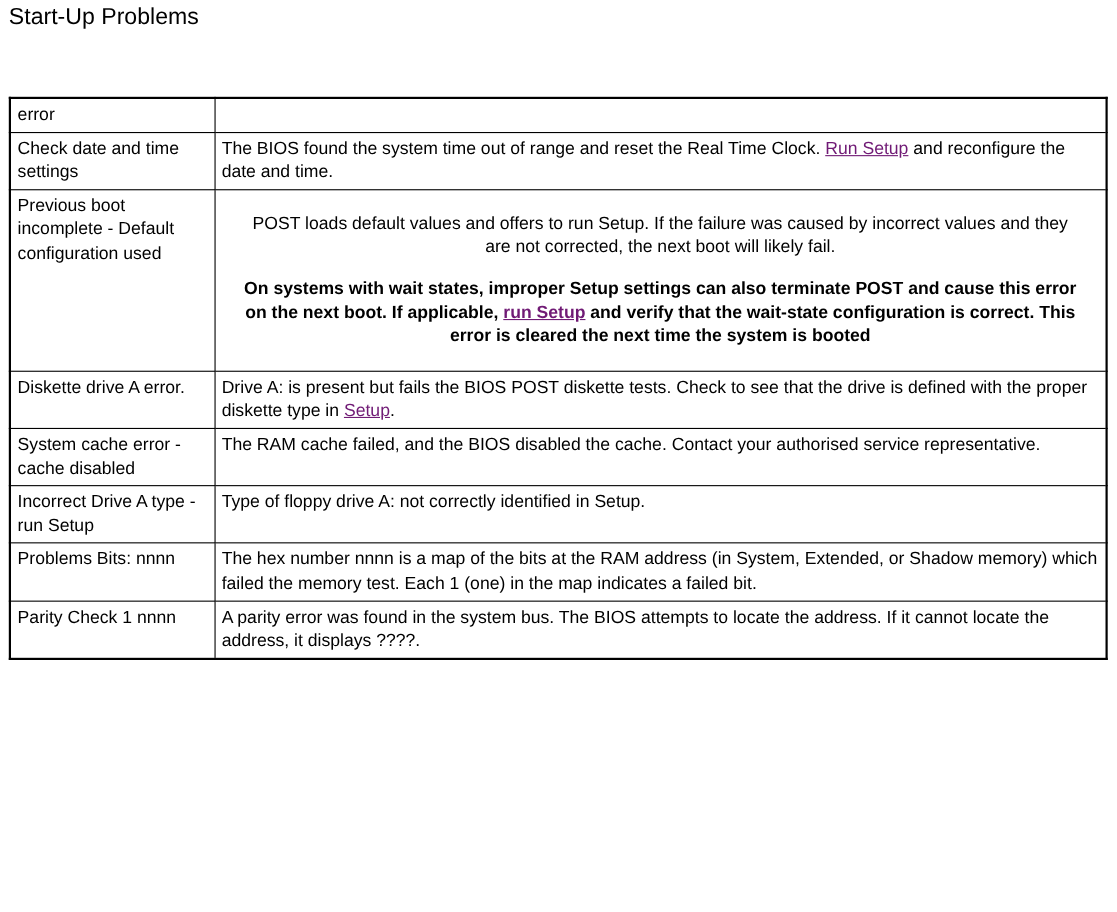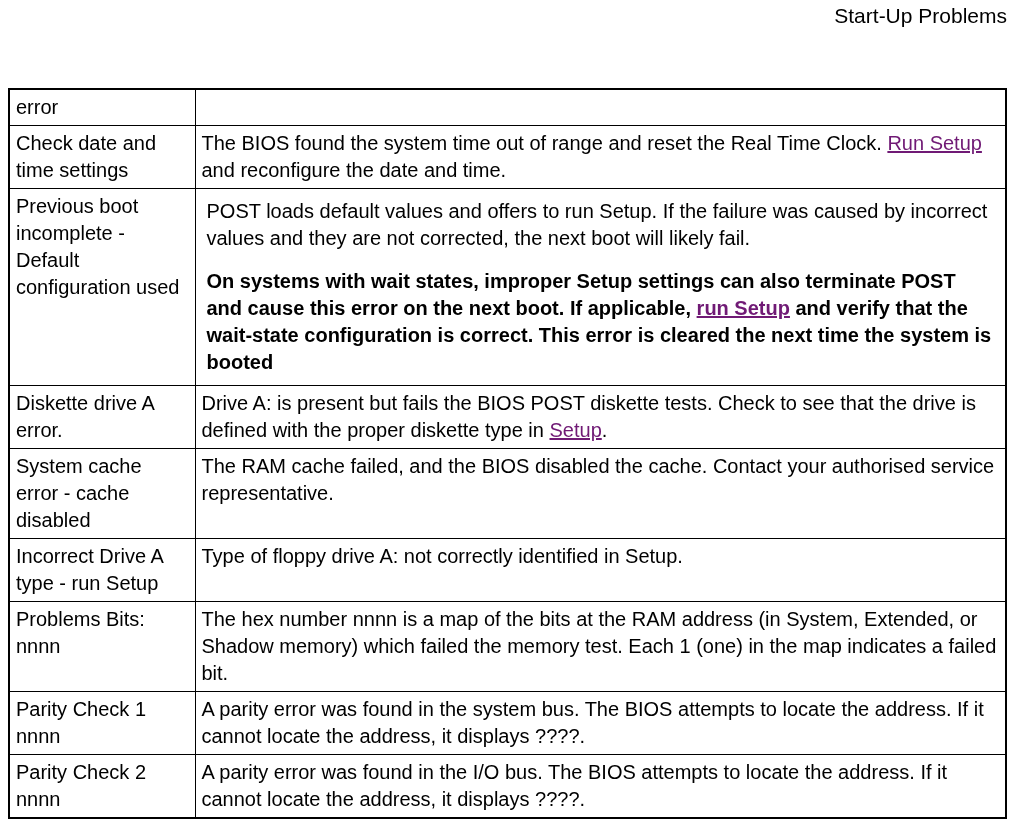--- a/index.html
+++ b/index.html
@@ -13,43 +13,43 @@
       color: #000;
       background: #fff;
       width: 1015px;
     }
     h1.page-title {
       font-family: Verdana, Arial, sans-serif;
       font-size: 21px;
       font-weight: 400;
       margin: 0 0 60px 0;
       padding: 0;
-      text-align: right;
     }
     table.error-table {
       border-collapse: collapse;
       width: 100%;
       border: 2px solid #000;
     }
     table.error-table td {
       border: 1px solid #000;
       padding: 4px 6px;
       vertical-align: top;
-      font-size: 20px;
+      font-size: 16px;
       line-height: 1.35;
     }
     table.error-table td.col-left {
       width: 186px;
     }
     a.setup-link {
       color: #701a75;
       text-decoration: underline;
     }
     p.desc {
-      margin: 5px;
+      margin: 16px;
+      text-align: center;
     }
     p.desc + p.desc {
       margin-top: 16px;
       font-weight: bold;
     }
   </style>
 </head>
 <body>
 
 <h1 class="page-title">Start-Up Problems</h1>
@@ -84,18 +84,14 @@
         <td>Type of floppy drive A: not correctly identified in Setup.</td>
       </tr>
       <tr>
         <td class="col-left">Problems Bits: nnnn</td>
         <td>The hex number nnnn is a map of the bits at the RAM address (in System, Extended, or Shadow memory) which failed the memory test. Each 1 (one) in the map indicates a failed bit.</td>
       </tr>
       <tr>
         <td class="col-left">Parity Check 1 nnnn</td>
         <td>A parity error was found in the system bus. The BIOS attempts to locate the address. If it cannot locate the address, it displays ????.</td>
       </tr>
-      <tr>
-        <td class="col-left">Parity Check 2 nnnn</td>
-        <td>A parity error was found in the I/O bus. The BIOS attempts to locate the address. If it cannot locate the address, it displays ????.</td>
-      </tr>
     </tbody>
 </table>
 
 </body></html>

